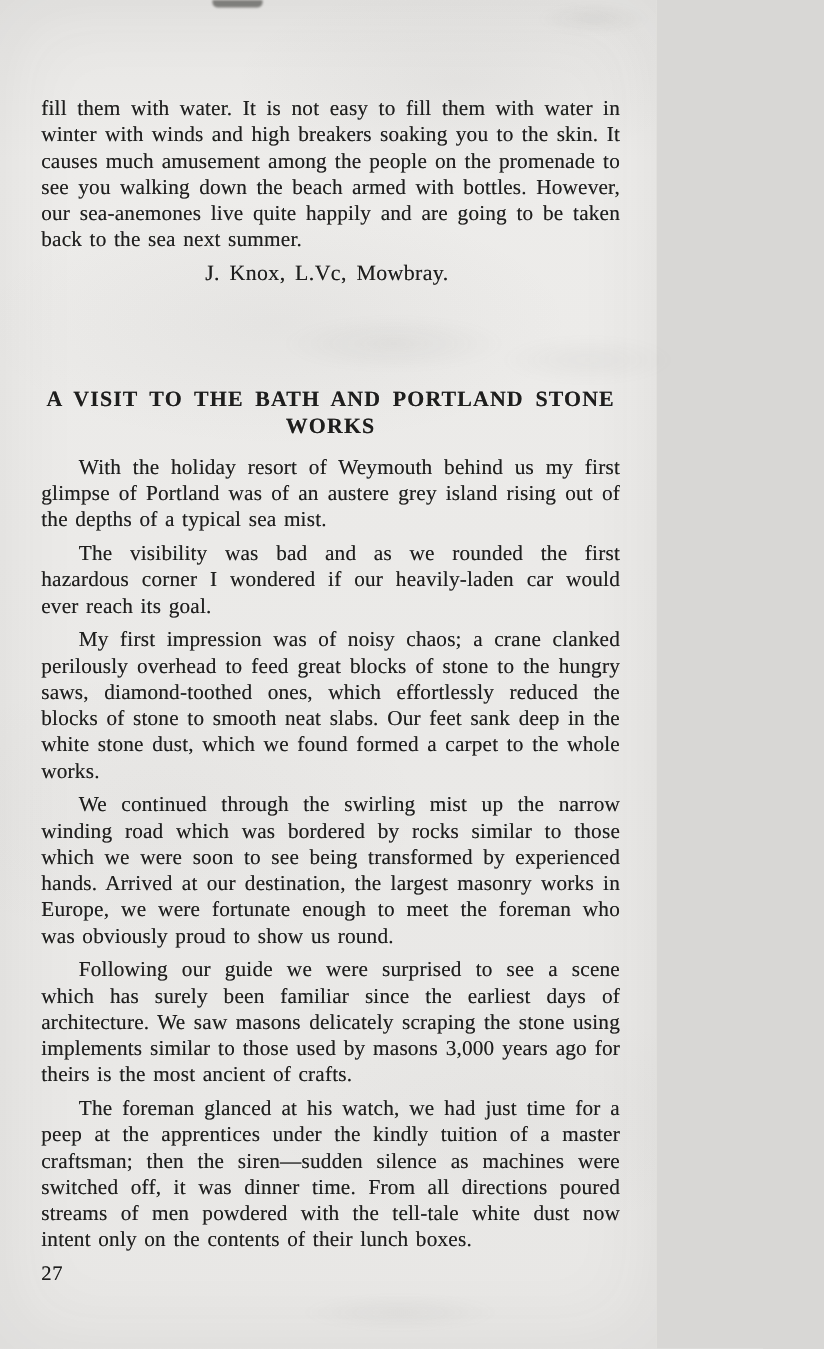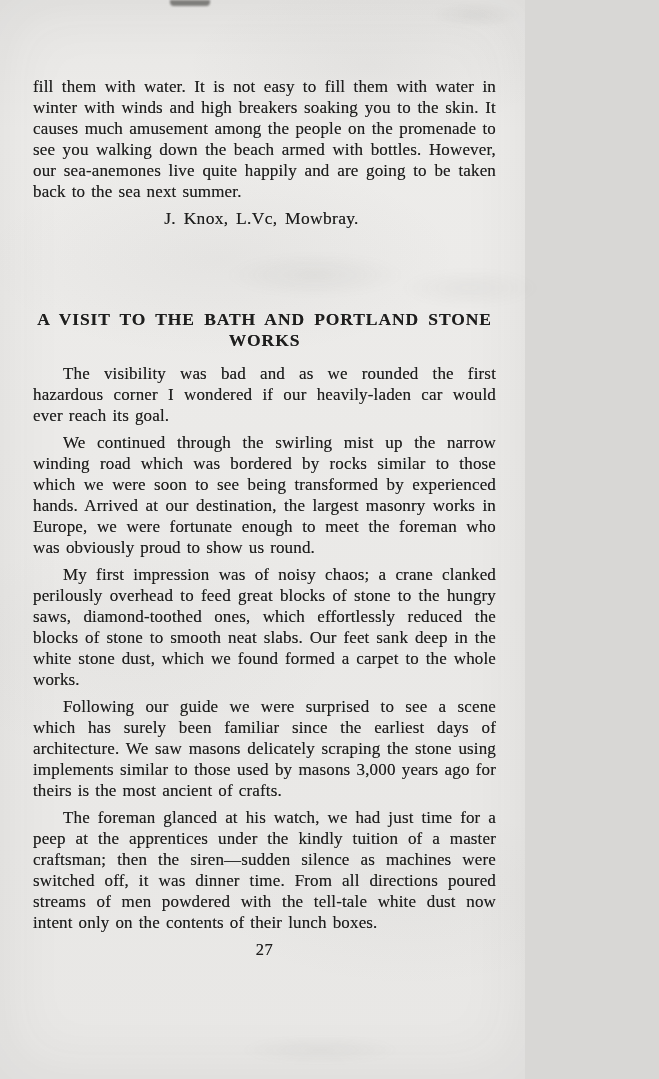--- a/index.html
+++ b/index.html
@@ -65,21 +65,21 @@
     font-weight: bold;
     text-align: center;
     letter-spacing: 0.9px;
     word-spacing: 4px;
     text-shadow: 0 0 0.5px rgba(20,20,20,0.6);
   }
   .page-number {
     margin-top: 1px;
     font-size: 16.5px;
     line-height: 21px;
-    text-align: center;
+    text-align: left;
     letter-spacing: 0.5px;
     text-shadow: 0 0 0.4px rgba(20,20,20,0.55);
   }
   
   .smudge-top {
     position: absolute;
     left: 170px;
     top: 0;
     width: 40px;
     height: 6px;
@@ -113,23 +113,24 @@
   <div class="ghost ghost-4"></div>
 
   <section>
     <p class="body-para no-indent">fill them with water.  It is not easy to fill them with water in winter with winds and high breakers soaking you to the skin.  It causes much amusement among the people on the promenade to see you walking down the beach armed with bottles.  However, our sea-anemones live quite happily and are going to be taken back to the sea next summer.</p>
     <p class="byline byline-knox">J. Knox, L.Vc, Mowbray.</p>
   </section>
 
   <section>
     <h1 class="article-title">A VISIT TO THE BATH AND PORTLAND STONE WORKS</h1>
 
+    <p class="body-para">With the holiday resort of Weymouth behind us my first glimpse of Portland was of an austere grey island rising out of the depths of a typical sea mist.</p>
     <p class="body-para">The visibility was bad and as we rounded the first hazardous corner I wondered if our heavily-laden car would ever reach its goal.</p>
+    <p class="body-para">My first impression was of noisy chaos; a crane clanked perilously overhead to feed great blocks of stone to the hungry saws, diamond-toothed ones, which effortlessly reduced the blocks of stone to smooth neat slabs.  Our feet sank deep in the white stone dust, which we found formed a carpet to the whole works.</p>
     <p class="body-para">We continued through the swirling mist up the narrow winding road which was bordered by rocks similar to those which we were soon to see being transformed by experienced hands.  Arrived at our destination, the largest masonry works in Europe, we were fortunate enough to meet the foreman who was obviously proud to show us round.</p>
-    <p class="body-para">My first impression was of noisy chaos; a crane clanked perilously overhead to feed great blocks of stone to the hungry saws, diamond-toothed ones, which effortlessly reduced the blocks of stone to smooth neat slabs.  Our feet sank deep in the white stone dust, which we found formed a carpet to the whole works.</p>
     <p class="body-para">Following our guide we were surprised to see a scene which has surely been familiar since the earliest days of architecture.  We saw masons delicately scraping the stone using implements similar to those used by masons 3,000 years ago for theirs is the most ancient of crafts.</p>
     <p class="body-para">The foreman glanced at his watch, we had just time for a peep at the apprentices under the kindly tuition of a master craftsman; then the siren—sudden silence as machines were switched off, it was dinner time.  From all directions poured streams of men powdered with the tell-tale white dust now intent only on the contents of their lunch boxes.</p>
 
   </section>
 
   <footer>
     <div class="page-number">27</div>
   </footer>
 
 </div>

